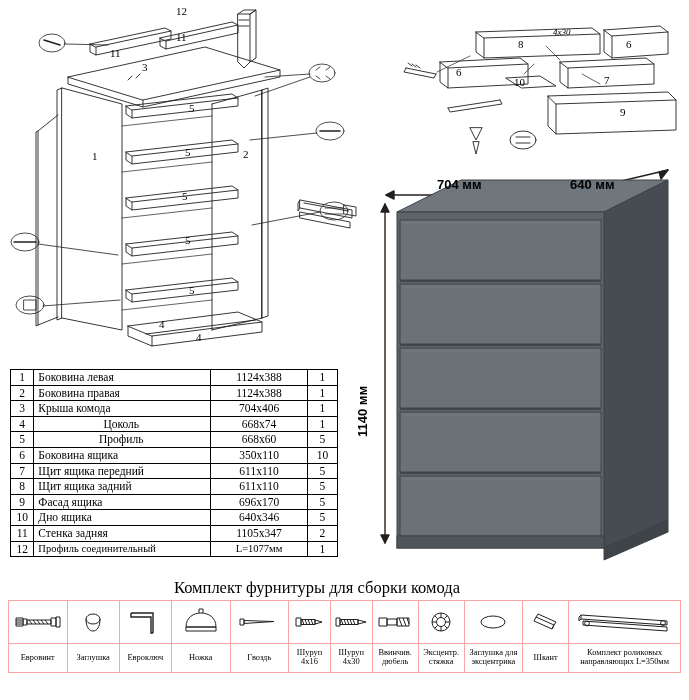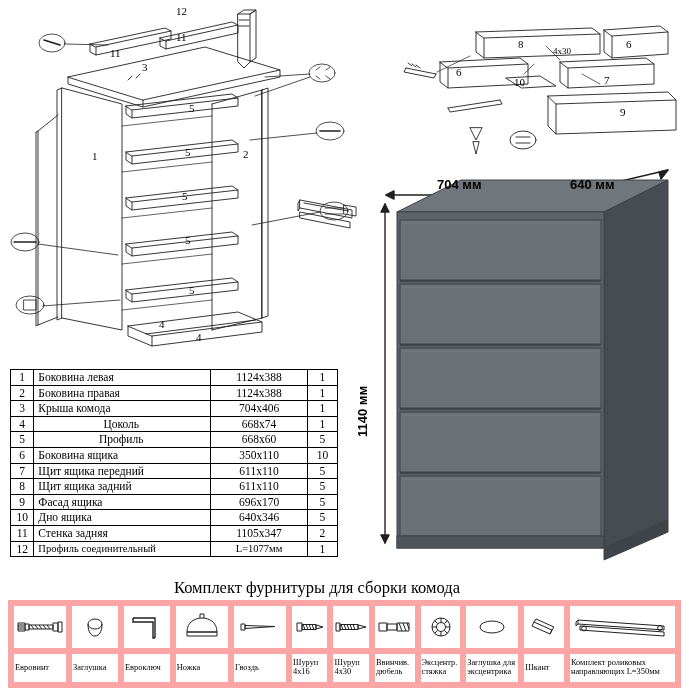--- a/index.html
+++ b/index.html
@@ -83,21 +83,22 @@
     left: 8px;
     top: 600px;
     width: 673px;
     border-collapse: collapse;
     font-family: "Liberation Serif", serif;
     font-size: 8.5px;
     color: #000;
     table-layout: fixed;
   }
   .hw-table td {
-    border: 6px solid #fca5a5;
+    border: 1px solid #fca5a5;
+    text-align: center;
     vertical-align: middle;
     padding: 0;
   }
   .hw-table tr.icons td {
     height: 42px;
   }
   .hw-table tr.labels td {
     height: 26px;
     line-height: 1.05;
     font-size: 8.4px;
@@ -367,21 +368,21 @@
   <div class="lbl" style="left:243px; top:148px;">2</div>
   <div class="lbl" style="left:159px; top:318px;">4</div>
   <div class="lbl" style="left:196px; top:331px;">4</div>
 
   <div class="lbl" style="left:518px; top:38px;">8</div>
   <div class="lbl" style="left:626px; top:38px;">6</div>
   <div class="lbl" style="left:456px; top:66px;">6</div>
   <div class="lbl" style="left:514px; top:76px;">10</div>
   <div class="lbl" style="left:604px; top:74px;">7</div>
   <div class="lbl" style="left:620px; top:106px;">9</div>
-  <div class="lbl" style="left:553px; top:46px; font-size:9px;">4x30</div>
+  <div class="lbl" style="left:553px; top:27px; font-size:9px;font-style:italic;">4x30</div>
 
   <table class="parts-table">
     <tbody>
       <tr>
         <td class="num">1</td>
         <td class="name">Боковина левая</td>
         <td class="size">1124x388</td>
         <td class="qty">1</td>
       </tr>
       <tr>

